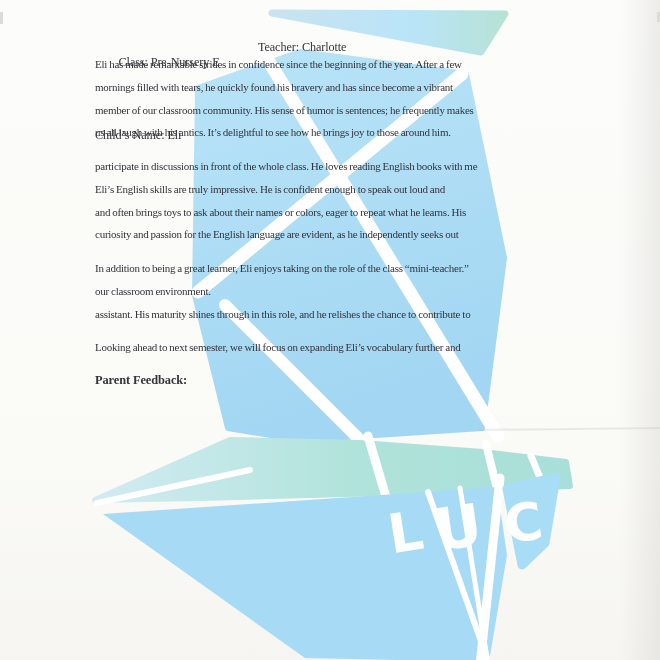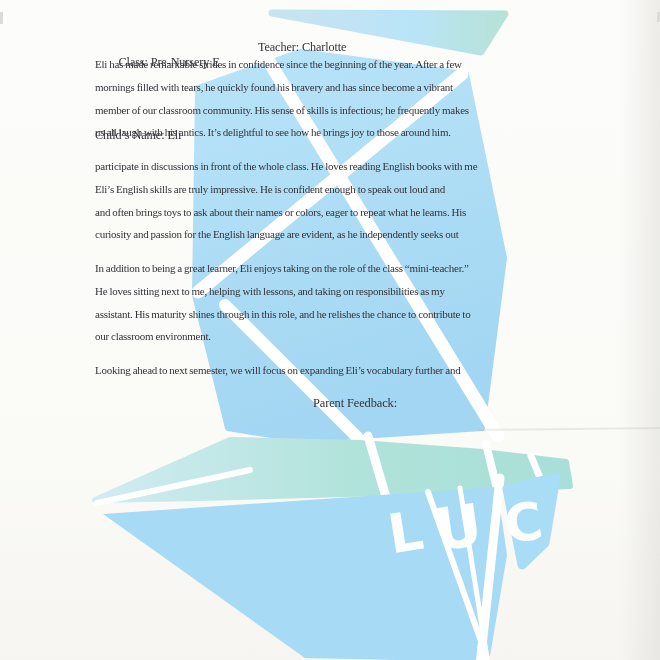--- a/index.html
+++ b/index.html
@@ -30,21 +30,21 @@
   }
   .hdr-row{position:relative;}
   .hdr-teacher{position:absolute;left:163px;top:0;text-align:right;}
   .bodytext{position:absolute;left:95px;top:53px;width:520px;}
   .para{margin:0 0 10.8px 0;}
   .ln{
     font-size:11px;line-height:22.8px;letter-spacing:-0.25px;word-spacing:-0.4px;
     white-space:pre;
   }
   .pf{
-    font-size:12.4px;font-weight:normal;letter-spacing:-0.1px;line-height:20px;white-space:pre;text-align:center;
+    font-size:12.4px;font-weight:bold;letter-spacing:-0.1px;line-height:20px;white-space:pre;
   }
   .wm text{
     font-family:"DejaVu Sans","Liberation Sans",sans-serif;
     font-weight:bold;
   }
 </style>
 </head>
 <body>
 
 <div class="page">
@@ -105,36 +105,35 @@
         <span class="hdr-teacher">Teacher: Charlotte</span>
       </div>
       <div>Child’s Name: Eli</div>
     </div>
 
     <div class="bodytext">
 
       <div class="para">
         <div class="ln">Eli has made remarkable strides in confidence since the beginning of the year. After a few</div>
         <div class="ln">mornings filled with tears, he quickly found his bravery and has since become a vibrant</div>
-        <div class="ln">member of our classroom community. His sense of skills is infectious; he frequently makes</div>
+        <div class="ln">member of our classroom community. His sense of humor is sentences; he frequently makes</div>
         <div class="ln">us all laugh with his antics. It’s delightful to see how he brings joy to those around him.</div>
       </div>
 
       <div class="para">
         <div class="ln">participate in discussions in front of the whole class. He loves reading English books with me</div>
         <div class="ln">Eli’s English skills are truly impressive. He is confident enough to speak out loud and</div>
         <div class="ln">and often brings toys to ask about their names or colors, eager to repeat what he learns. His</div>
         <div class="ln">curiosity and passion for the English language are evident, as he independently seeks out</div>
       </div>
 
       <div class="para">
         <div class="ln">In addition to being a great learner, Eli enjoys taking on the role of the class “mini-teacher.”</div>
-        <div class="ln">He loves sitting next to me, helping with lessons, and taking on responsibilities as my</div>
+        <div class="ln">our classroom environment.</div>
         <div class="ln">assistant. His maturity shines through in this role, and he relishes the chance to contribute to</div>
-        <div class="ln">our classroom environment.</div>
       </div>
 
       <div class="para">
         <div class="ln">Looking ahead to next semester, we will focus on expanding Eli’s vocabulary further and</div>
       </div>
 
       <div class="pf">Parent Feedback:</div>
     </div>
 
   </div>

